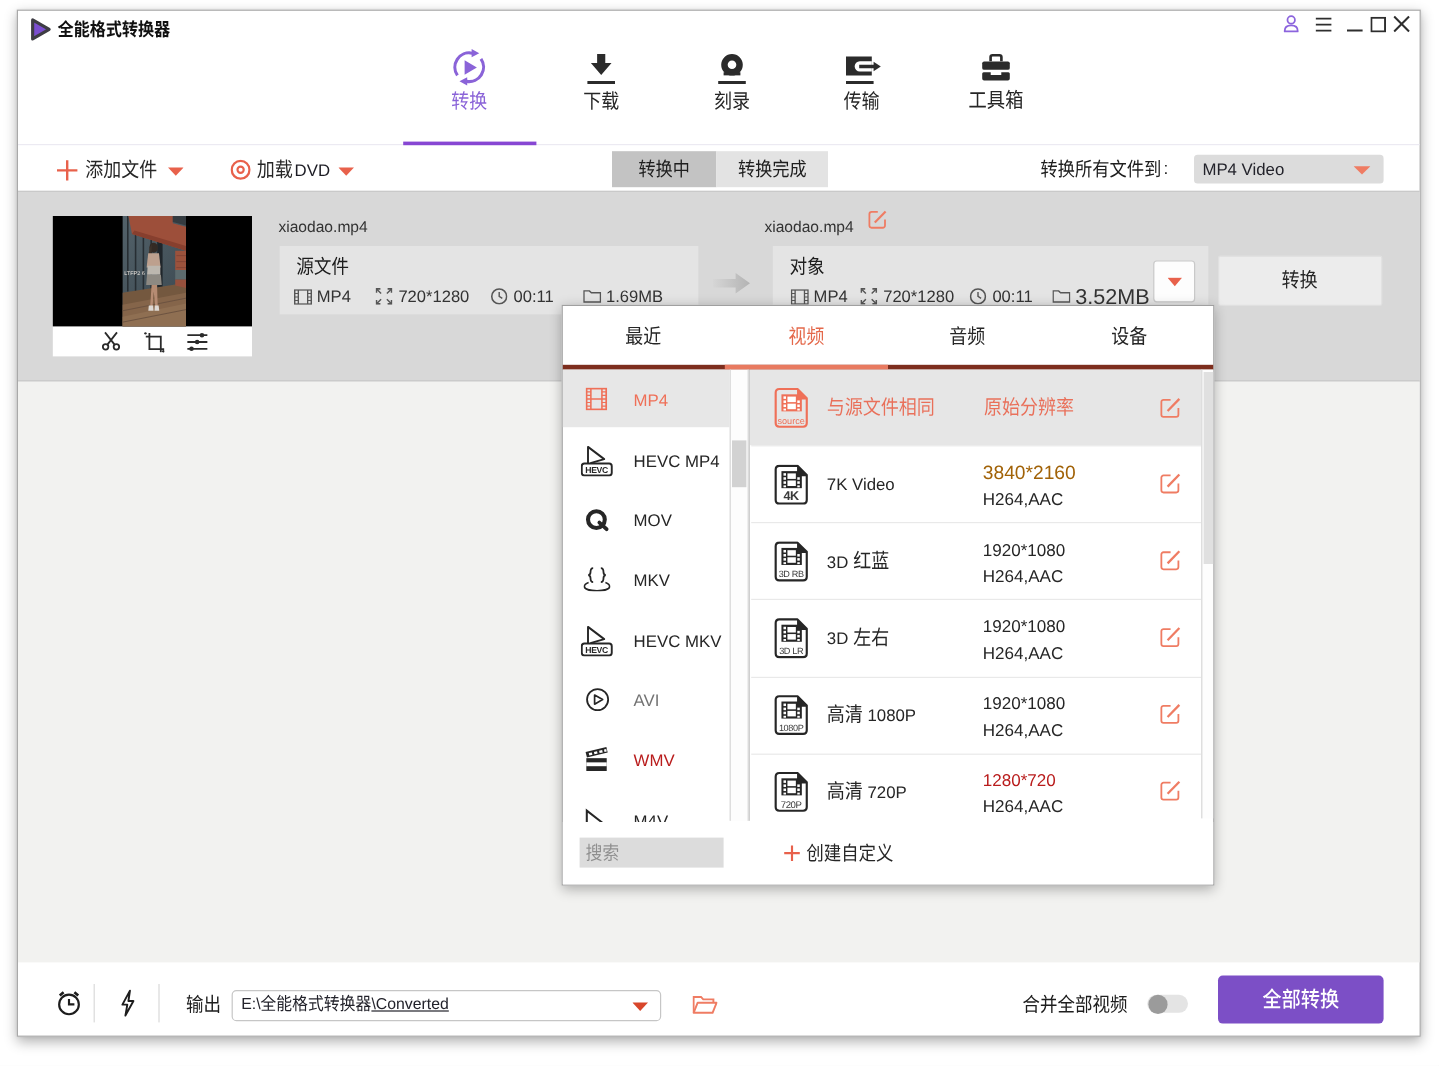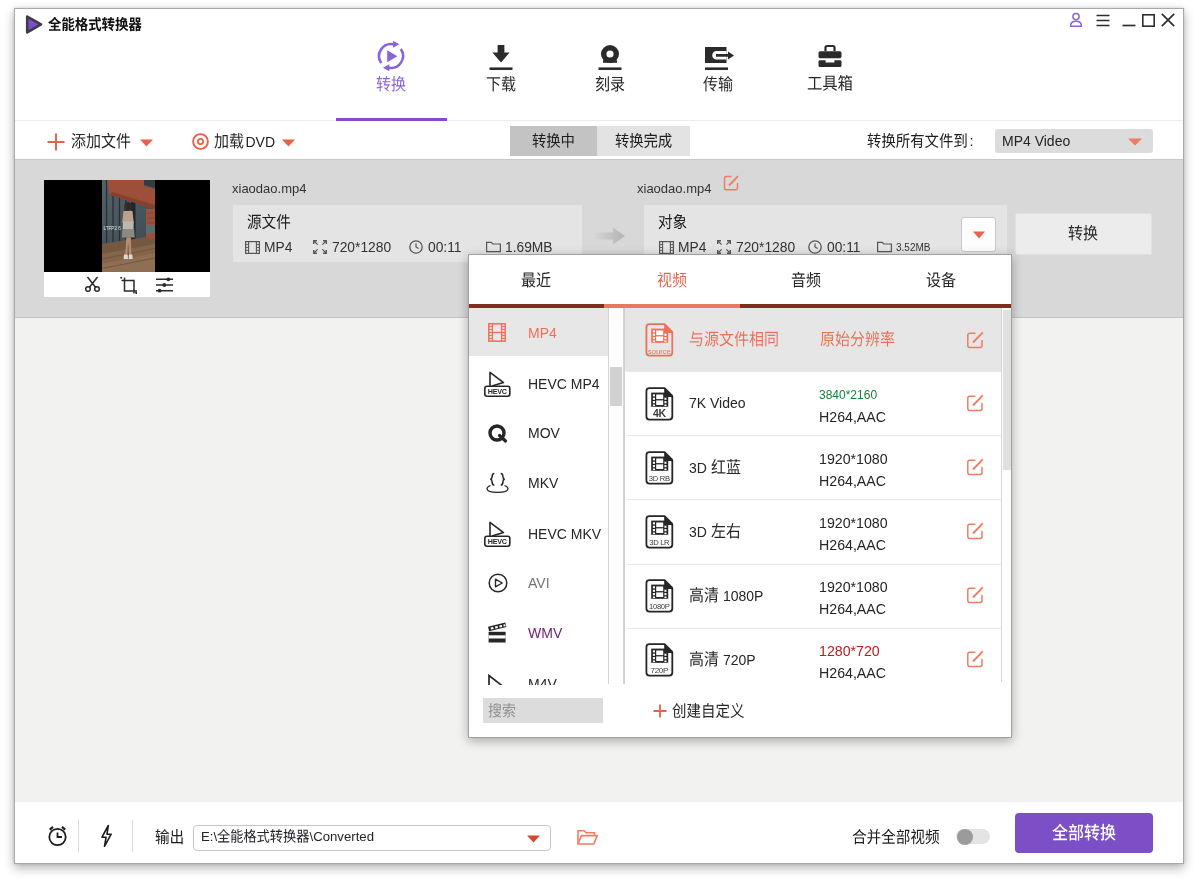--- a/index.html
+++ b/index.html
@@ -327,21 +327,21 @@
   </svg>
 <div style="position:absolute;left:736.0px;top:237.5px;height:19px;line-height:19px;font-size:13.8px;color:#333;font-weight:normal;letter-spacing:0;white-space:pre;">720*1280</div>
 <svg class="abs" style="left:808px;top:240.0px" width="14" height="14" viewBox="0 0 14 14" fill="none" stroke="#565656">
     <circle cx="7" cy="7" r="6.2" stroke-width="1.3"></circle>
     <path d="M7 3.4 V7 L9.6 8.6" stroke-width="1.2"></path>
   </svg>
 <div style="position:absolute;left:827.0px;top:237.5px;height:19px;line-height:19px;font-size:13.8px;color:#333;font-weight:normal;letter-spacing:0;white-space:pre;">00:11</div>
 <svg class="abs" style="left:877px;top:241.0px" width="15" height="12" viewBox="0 0 15 12" fill="none" stroke="#565656" stroke-width="1.2">
     <path d="M0.6 10.6 V1.4 H5.2 L6.8 3.0 H14.4 V10.6 Z"></path>
   </svg>
-<div style="position:absolute;left:896.0px;top:237.5px;height:19px;line-height:19px;font-size:10px;color:#333;font-weight:normal;letter-spacing:0;white-space:pre;">3.52MB</div>
+<div style="position:absolute;left:896.0px;top:237.5px;height:19px;line-height:19px;font-size:18px;color:#333;font-weight:normal;letter-spacing:0;white-space:pre;">3.52MB</div>
 <div class="abs" style="left:961px;top:217px;width:35px;height:35px;background:#fdfdfd;border:1px solid #c9c9c9;border-radius:3px"></div>
 <svg class="abs" style="left:973px;top:231px" width="12" height="8" viewBox="0 0 12 8">
     <path d="M0 0.5 H12 L6 7.5 Z" fill="#e8614b"></path>
   </svg>
 <div class="abs" style="left:1015px;top:213px;width:137px;height:42px;background:#ececec;border:1px solid #e0e0e0;border-radius:2px"></div>
 <svg style="position:absolute;left:1068.0px;top:226.0px;width:30.0px;height:15.0px;overflow:visible;" viewBox="0 -779 2000 885" preserveAspectRatio="none" fill="#262626">
     <use href="#g7" x="0"></use>
     <use href="#g8" x="1000"></use>
   </svg>
 <div class="abs" style="left:15px;top:318px;width:1168px;height:484px;background:#f2f2f0"></div>
@@ -363,21 +363,21 @@
 <div style="position:absolute;left:201.0px;top:828.2px;height:18px;line-height:18px;font-size:13.2px;color:#23232b;font-weight:normal;letter-spacing:0;white-space:pre;">E:\</div>
 <svg style="position:absolute;left:217.1px;top:830.2px;width:92.4px;height:13.2px;overflow:visible;" viewBox="0 -779 7000 885" preserveAspectRatio="none" fill="#23232b">
     <use href="#g32" x="0"></use>
     <use href="#g33" x="1000"></use>
     <use href="#g34" x="2000"></use>
     <use href="#g35" x="3000"></use>
     <use href="#g7" x="4000"></use>
     <use href="#g8" x="5000"></use>
     <use href="#g36" x="6000"></use>
   </svg>
-<div style="position:absolute;left:309.5px;top:828.2px;height:18px;line-height:18px;font-size:13.2px;color:#23232b;font-weight:normal;letter-spacing:0;white-space:pre;">\Converted</div>
+<div style="position:absolute;left:309.5px;top:828.2px;height:18px;line-height:18px;font-size:13.2px;color:#23232b;font-weight:normal;letter-spacing:0;white-space:pre;text-decoration:underline;">\Converted</div>
 <svg class="abs" style="left:527px;top:834.5px" width="13" height="8" viewBox="0 0 13 8">
     <path d="M0 0.5 H13 L6.5 7.5 Z" fill="#d8462b"></path>
   </svg>
 <svg class="abs" style="left:577px;top:829px" width="21" height="17" viewBox="0 0 21 17" fill="none" stroke="#ef7c63" stroke-width="1.6">
 <path d="M1 15 V1.8 H7.2 L9.0 3.8 H17.5 V6.6"></path>
 <path d="M1 15 L4.4 6.6 H20.2 L16.8 15 Z" stroke-linejoin="round"></path>
   </svg>
 <svg style="position:absolute;left:852.0px;top:829.7px;width:87.6px;height:14.6px;overflow:visible;" viewBox="0 -779 6000 885" preserveAspectRatio="none" fill="#1e1e1e">
     <use href="#g37" x="0"></use>
     <use href="#g38" x="1000"></use>
@@ -449,21 +449,21 @@
 <circle cx="10" cy="10" r="8.8" stroke-width="1.5"></circle>
 <path d="M7.5 6.2 L14.2 10 L7.5 13.8 Z" stroke-width="1.4" stroke-linejoin="round"></path>
   </svg>
 <div style="position:absolute;left:528.0px;top:573.0px;height:20px;line-height:20px;font-size:14.0px;color:#737373;font-weight:normal;letter-spacing:0;white-space:pre;">AVI</div>
 <svg class="abs" style="left:487px;top:622px" width="21" height="21" viewBox="0 0 21 21">
 <path d="M1 4.7 L18.3 0.6 L19.4 5.1 L2.1 9.2 Z" fill="#262626"></path>
 <path d="M3.6 5.6 l2.6 -0.6 0.5 2.0 -2.6 0.6 z M7.9 4.6 l2.6 -0.6 0.5 2.0 -2.6 0.6 z M12.2 3.6 l2.6 -0.6 0.5 2.0 -2.6 0.6 z M16.3 2.6 l1.9 -0.45 0.45 2.0 -1.9 0.45 z" fill="#fff"></path>
 <rect x="1.6" y="9.8" width="17" height="10.7" fill="#262626"></rect>
 <rect x="1.6" y="13.3" width="17" height="3.2" fill="#fff"></rect>
   </svg>
-<div style="position:absolute;left:528.0px;top:623.0px;height:20px;line-height:20px;font-size:14.0px;color:#701a75;font-weight:normal;letter-spacing:0;white-space:pre;">WMV</div>
+<div style="position:absolute;left:528.0px;top:623.0px;height:20px;line-height:20px;font-size:14.0px;color:#b91c1c;font-weight:normal;letter-spacing:0;white-space:pre;">WMV</div>
 <svg class="abs" style="left:487px;top:673px" width="22" height="17" viewBox="0 0 22 17" fill="none" stroke="#262626">
 <path d="M2 16 V2.5 L15 12.6" stroke-width="1.7"></path>
   </svg>
 <div style="position:absolute;left:528.0px;top:674.0px;height:20px;line-height:20px;font-size:14.0px;color:#262626;font-weight:normal;letter-spacing:0;white-space:pre;">M4V</div>
 <div class="abs" style="left:608px;top:308px;width:16px;height:376px;background:#fdfdfd;border-left:1px solid #d6d6d6;border-right:1px solid #d6d6d6"></div>
 <div class="abs" style="left:610px;top:367px;width:12px;height:39px;background:#d2d2d2"></div>
 <div class="abs" style="left:624px;top:308px;width:1px;height:376px;background:#cfcfcf"></div>
 <div class="abs" style="left:625px;top:308px;width:376px;height:63px;background:#e6e6e6"></div>
 <div class="abs" style="left:626px;top:371px;width:375px;height:1px;background:#e9e9e9"></div>
 <div class="abs" style="left:626px;top:435px;width:375px;height:1px;background:#e9e9e9"></div>
@@ -521,21 +521,21 @@
       <rect x="19.4" y="10.7" width="2.1" height="2.1"></rect>
       <rect x="19.4" y="14.1" width="2.1" height="2.1"></rect>
       <rect x="19.4" y="17.5" width="2.1" height="1.6"></rect>
       <rect x="11.2" y="7.5" width="7" height="4.6"></rect>
       <rect x="11.2" y="13.4" width="7" height="4.6"></rect>
     </g>
     <path d="M19.2 1.2 L27.3 9.3 V9.9 H19.2 Z" fill="#262626" stroke="none"></path>
     <text x="14.3" y="30" font-size="10.5" font-weight="bold" text-anchor="middle" fill="#3a3a3a" stroke="none" font-family="Liberation Sans" letter-spacing="-0.3">4K</text>
   </svg>
 <div style="position:absolute;left:689.0px;top:393.0px;height:20px;line-height:20px;font-size:14.0px;color:#262626;font-weight:normal;letter-spacing:0;white-space:pre;">7K Video</div>
-<div style="position:absolute;left:819.0px;top:384.5px;height:20px;line-height:20px;font-size:12px;color:#15803d;font-weight:normal;letter-spacing:0;white-space:pre;">3840*2160</div>
+<div style="position:absolute;left:819.0px;top:384.5px;height:20px;line-height:20px;font-size:16px;color:#a16207;font-weight:normal;letter-spacing:0;white-space:pre;">3840*2160</div>
 <div style="position:absolute;left:819.0px;top:406.5px;height:20px;line-height:20px;font-size:14.2px;color:#262626;font-weight:normal;letter-spacing:0;white-space:pre;">H264,AAC</div>
 <svg class="abs" style="left:966px;top:394.0px" width="19" height="18" viewBox="0 0 19 18" fill="none" stroke="#ef7c63" stroke-width="1.5">
     <path d="M16 9 V14.6 a1.8 1.8 0 0 1 -1.8 1.8 H3.6 A1.8 1.8 0 0 1 1.8 14.6 V4.0 A1.8 1.8 0 0 1 3.6 2.2 H9.5"></path>
     <path d="M7 11.5 L16.8 1.4" stroke-width="1.9"></path>
   </svg>
 <svg class="abs" style="left:645px;top:451px" width="29" height="34" viewBox="0 0 29 34" fill="none" stroke="#262626">
     <path d="M4.4 1.2 H19.6 L27.3 8.9 V29.6 Q27.3 32.6 24.3 32.6 H4.4 Q1.4 32.6 1.4 29.6 V4.2 Q1.4 1.2 4.4 1.2 Z" stroke-width="1.8" stroke-linejoin="round"></path>
     <g fill="#262626" stroke="none">
       <rect x="6.2" y="5.6" width="17" height="14.2"></rect>
     </g>

